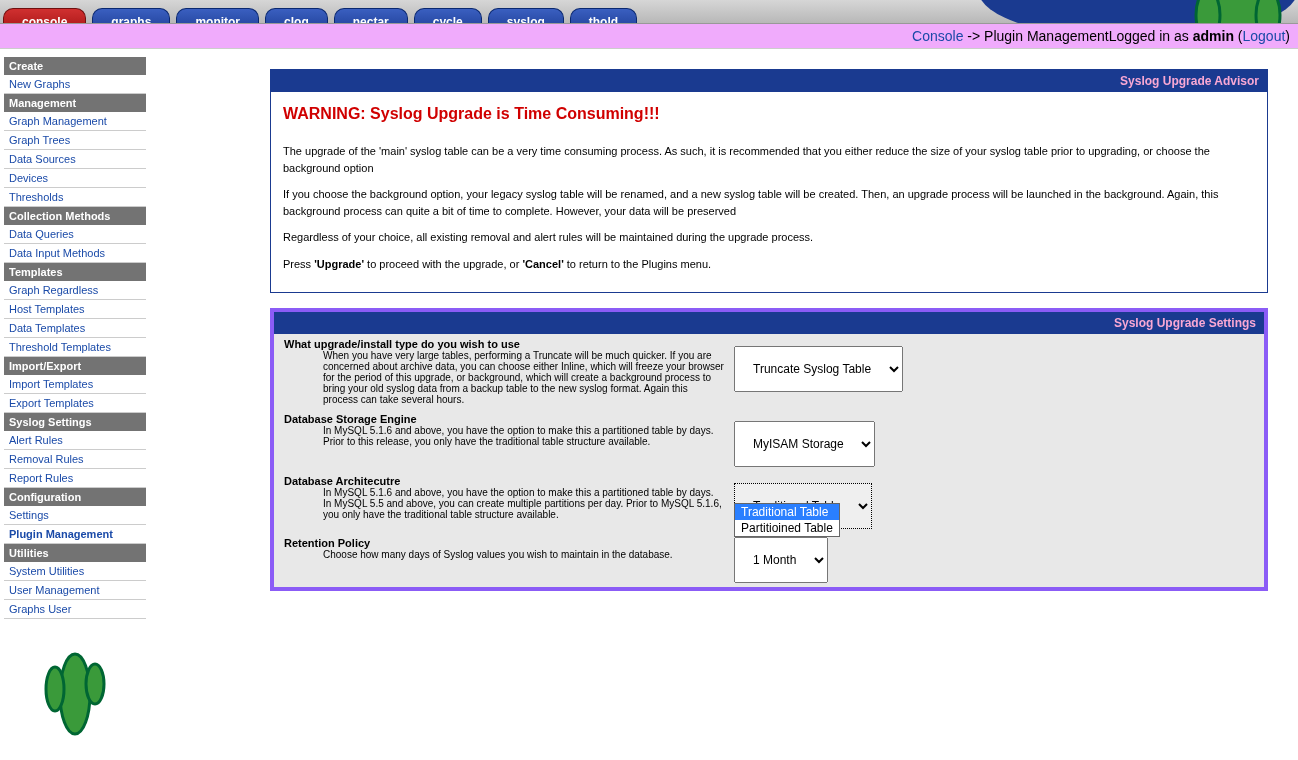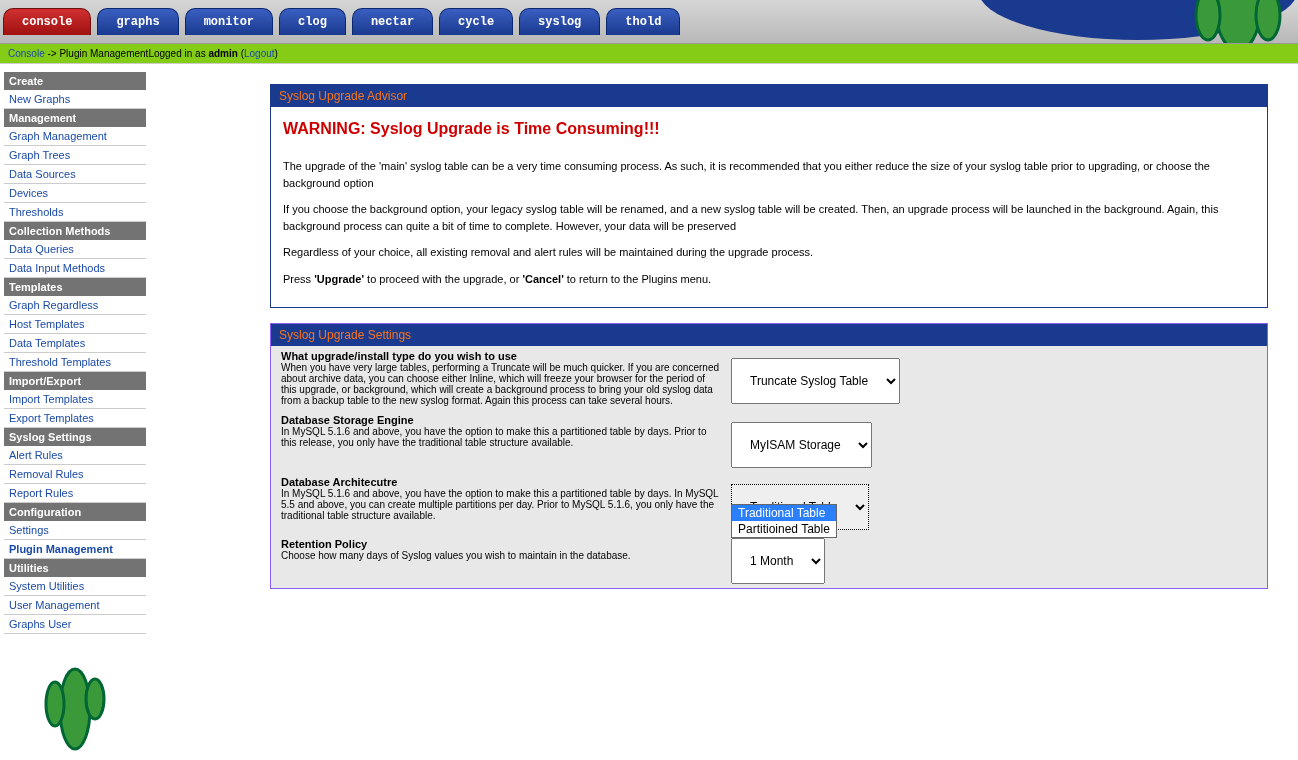--- a/index.html
+++ b/index.html
@@ -1,42 +1,42 @@
 <!DOCTYPE html>
 <html><head>
 <meta charset="utf-8">
 <style>
 * { box-sizing: border-box; margin: 0; padding: 0; }
 body { font-family: Verdana, Arial, sans-serif; font-size: 11px; background: #fff; color: #000; }
 
-.tabs-bar { background: linear-gradient(#d6d6d6, #b8b8b8); height: 44px; border-bottom: 1px solid #999; position: relative; overflow: hidden; font-family: Liberation Mono, monospace; }
+.tabs-bar { background: linear-gradient(#d6d6d6, #b8b8b8); height: 24px; border-bottom: 1px solid #999; position: relative; overflow: hidden; }
 .tabs-bar .tab { display: inline-block; margin: 8px 3px 0 3px; padding: 6px 18px; border-radius: 10px 10px 0 0; color: #fff; font-weight: bold; font-size: 12px; cursor: pointer; background: linear-gradient(#3a5fc0, #1a3a90); border: 1px solid #0a2870; border-bottom: none; }
 .tabs-bar .tab.active { background: linear-gradient(#d03030, #a01010); border-color: #701010; }
 
-.breadcrumb-bar { background: #84cc16; border-bottom: 1px solid #ccc; padding: 4px 8px; font-size: 10px; display: flex; justify-content: flex-start; }
+.breadcrumb-bar { background: #f0abfc; border-bottom: 1px solid #ccc; padding: 4px 8px; font-size: 14px; display: flex; justify-content: flex-end; }
 .breadcrumb-bar a { color: #1a4aa8; text-decoration: none; }
 
 .layout { display: flex; }
 .sidebar { width: 150px; padding: 8px 4px; }
 .side-header { background: #737373; color: #fff; font-weight: bold; padding: 3px 5px; font-size: 11px; }
 .side-link { display: block; padding: 3px 5px; border-bottom: 1px solid #ccc; color: #1a4aa8; text-decoration: none; font-size: 11px; cursor: pointer; }
 .side-link.current { font-weight: bold; }
 
 .main { flex: 1; padding: 20px 30px 20px 120px; }
 .panel { border: 1px solid #1a3a90; margin-bottom: 15px; }
-.panel-header { background: #1a3a90; color: #f97316; font-weight: normal; padding: 4px 8px; font-size: 12px; }
+.panel-header { background: #1a3a90; color: #f9a8d4; font-weight: bold; padding: 4px 8px; font-size: 12px; text-align: right; }
 .panel-body { padding: 10px 12px; font-size: 11px; line-height: 1.5; }
 .warning-title { color: #d00000; font-weight: bold; font-size: 16px; margin-bottom: 17px; }
 .panel-body p { margin-bottom: 10px; }
 
 .settings-row { display: flex; border-bottom: 0; padding: 4px 10px; align-items: flex-start; background: #e8e8e8; }
 .settings-row:nth-child(even){ background:#e8e8e8; }
 .settings-label { flex: 0 0 450px; padding-right: 10px; }
 .settings-label .title { font-weight: bold; }
-.settings-label .desc { font-size: 10px; }
+.settings-label .desc { font-size: 10px; margin-left: 39px; }
 .settings-control { flex: 1; padding-top: 8px; position: relative; }
 select { font-size: 12px; padding: 14px; }
 
 .dropdown-open { position: absolute; top: 28px; left: 0; border: 1px solid #666; background: #fff; font-size: 12px; z-index: 10; }
 .dropdown-open div { padding: 1px 6px; cursor: pointer; white-space: nowrap; }
 .dropdown-open div.highlight { background: #2a7fff; color: #fff; }
 
 .action-bar { border: 1px solid #999; background: #f5f5f5; padding: 8px; text-align: right; }
 .action-bar button { padding: 3px 14px; margin-left: 6px; font-size: 12px; background: #e8e8e8; border: 1px solid #888; cursor: pointer; }
 
@@ -114,21 +114,21 @@
       <div class="panel-header">Syslog Upgrade Advisor</div>
       <div class="panel-body">
         <div class="warning-title">WARNING: Syslog Upgrade is Time Consuming!!!</div>
         <p>The upgrade of the 'main' syslog table can be a very time consuming process. As such, it is recommended that you either reduce the size of your syslog table prior to upgrading, or choose the background option</p>
         <p>If you choose the background option, your legacy syslog table will be renamed, and a new syslog table will be created. Then, an upgrade process will be launched in the background. Again, this background process can quite a bit of time to complete. However, your data will be preserved</p>
         <p>Regardless of your choice, all existing removal and alert rules will be maintained during the upgrade process.</p>
         <p><span>Press </span><b>'Upgrade'</b><span> to proceed with the upgrade, or </span><b>'Cancel'</b><span> to return to the Plugins menu.</span></p>
       </div>
     </div>
 
-    <div class="panel" style="border:1px solid #8b5cf6;">
+    <div class="panel" style="border:4px solid #8b5cf6;">
       <div class="panel-header">Syslog Upgrade Settings</div>
       <div style="background:#737373;border-radius:29px;">
 
         <div class="settings-row">
           <div class="settings-label">
             <div class="title">What upgrade/install type do you wish to use</div>
             <div class="desc">When you have very large tables, performing a Truncate will be much quicker. If you are concerned about archive data, you can choose either Inline, which will freeze your browser for the period of this upgrade, or background, which will create a background process to bring your old syslog data from a backup table to the new syslog format. Again this process can take several hours.</div>
           </div>
           <div class="settings-control">
             <select><option>Truncate Syslog Table</option></select>

